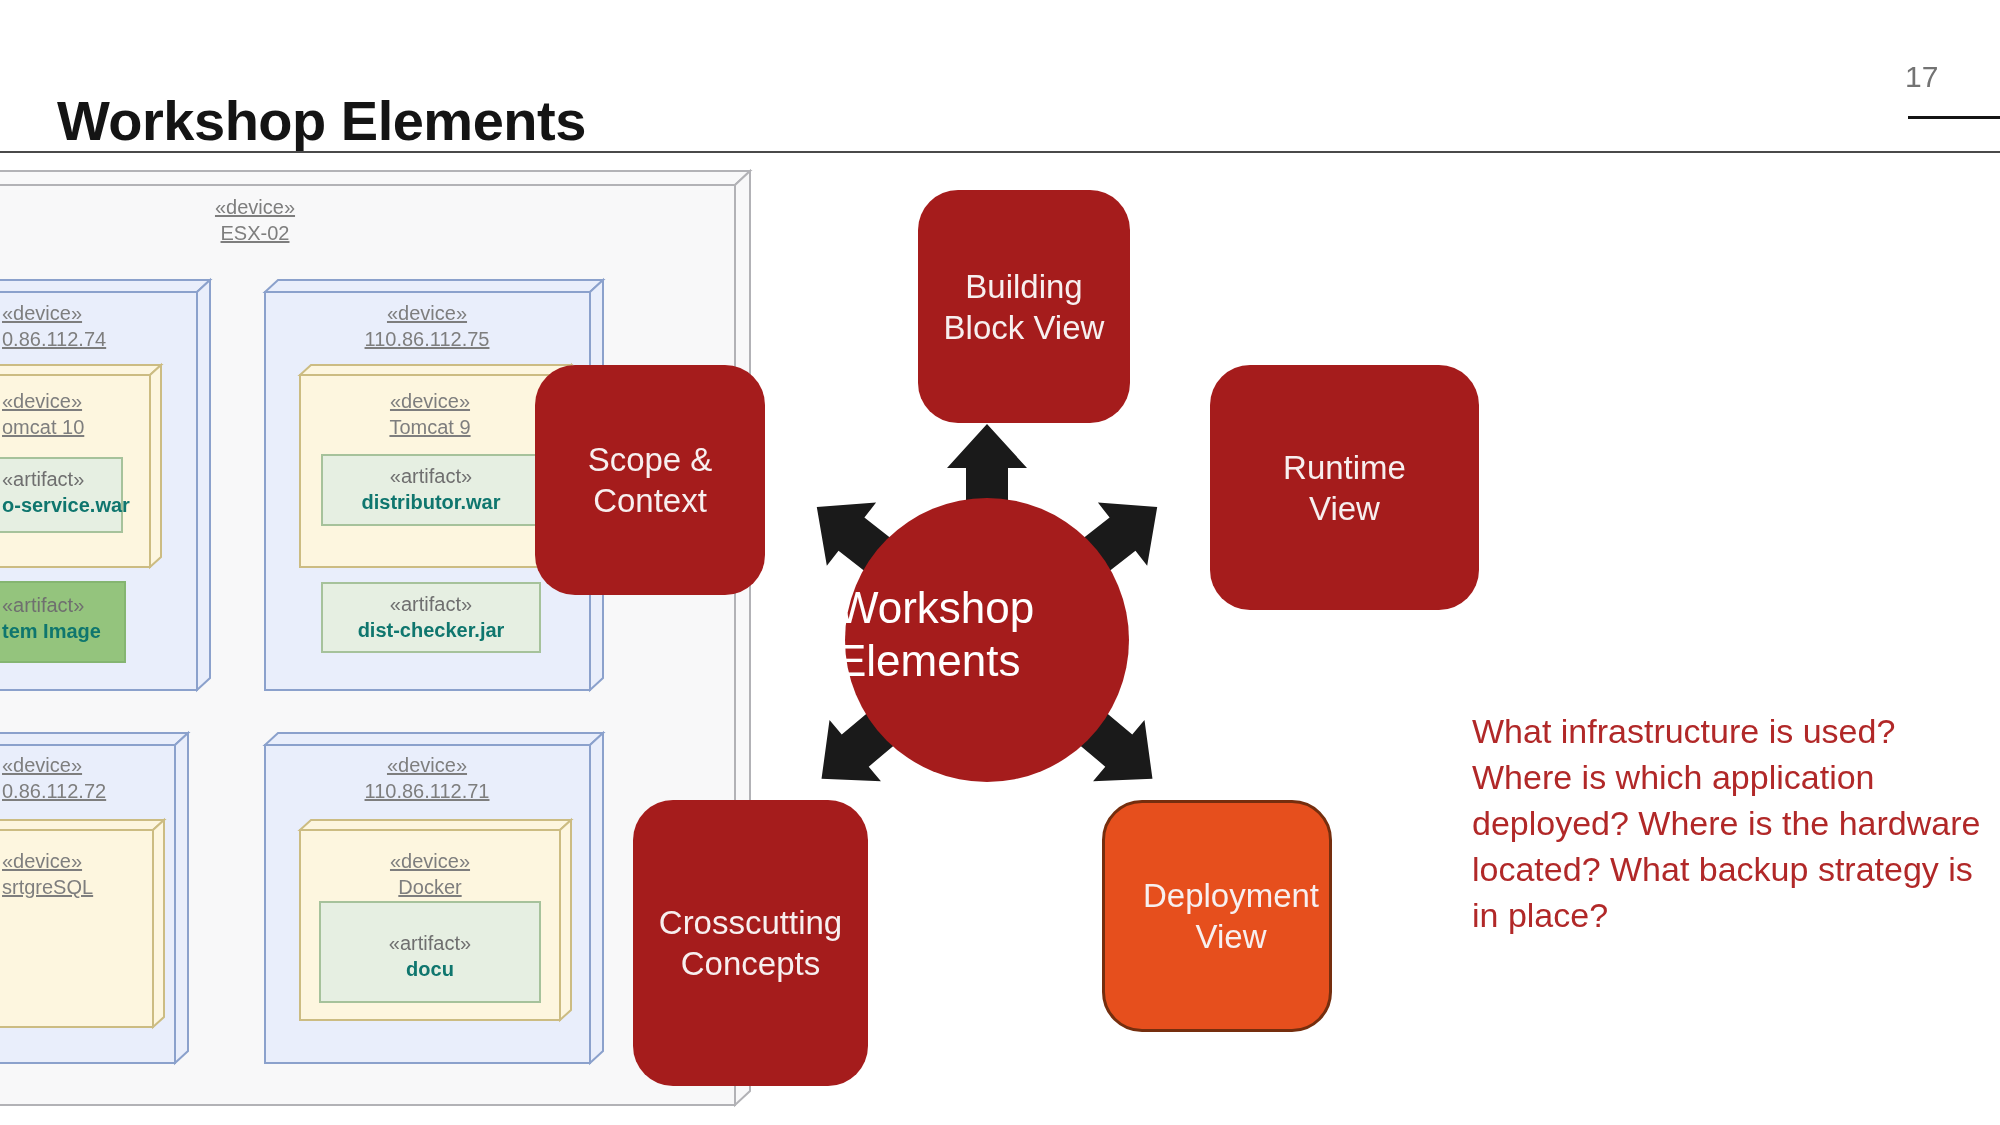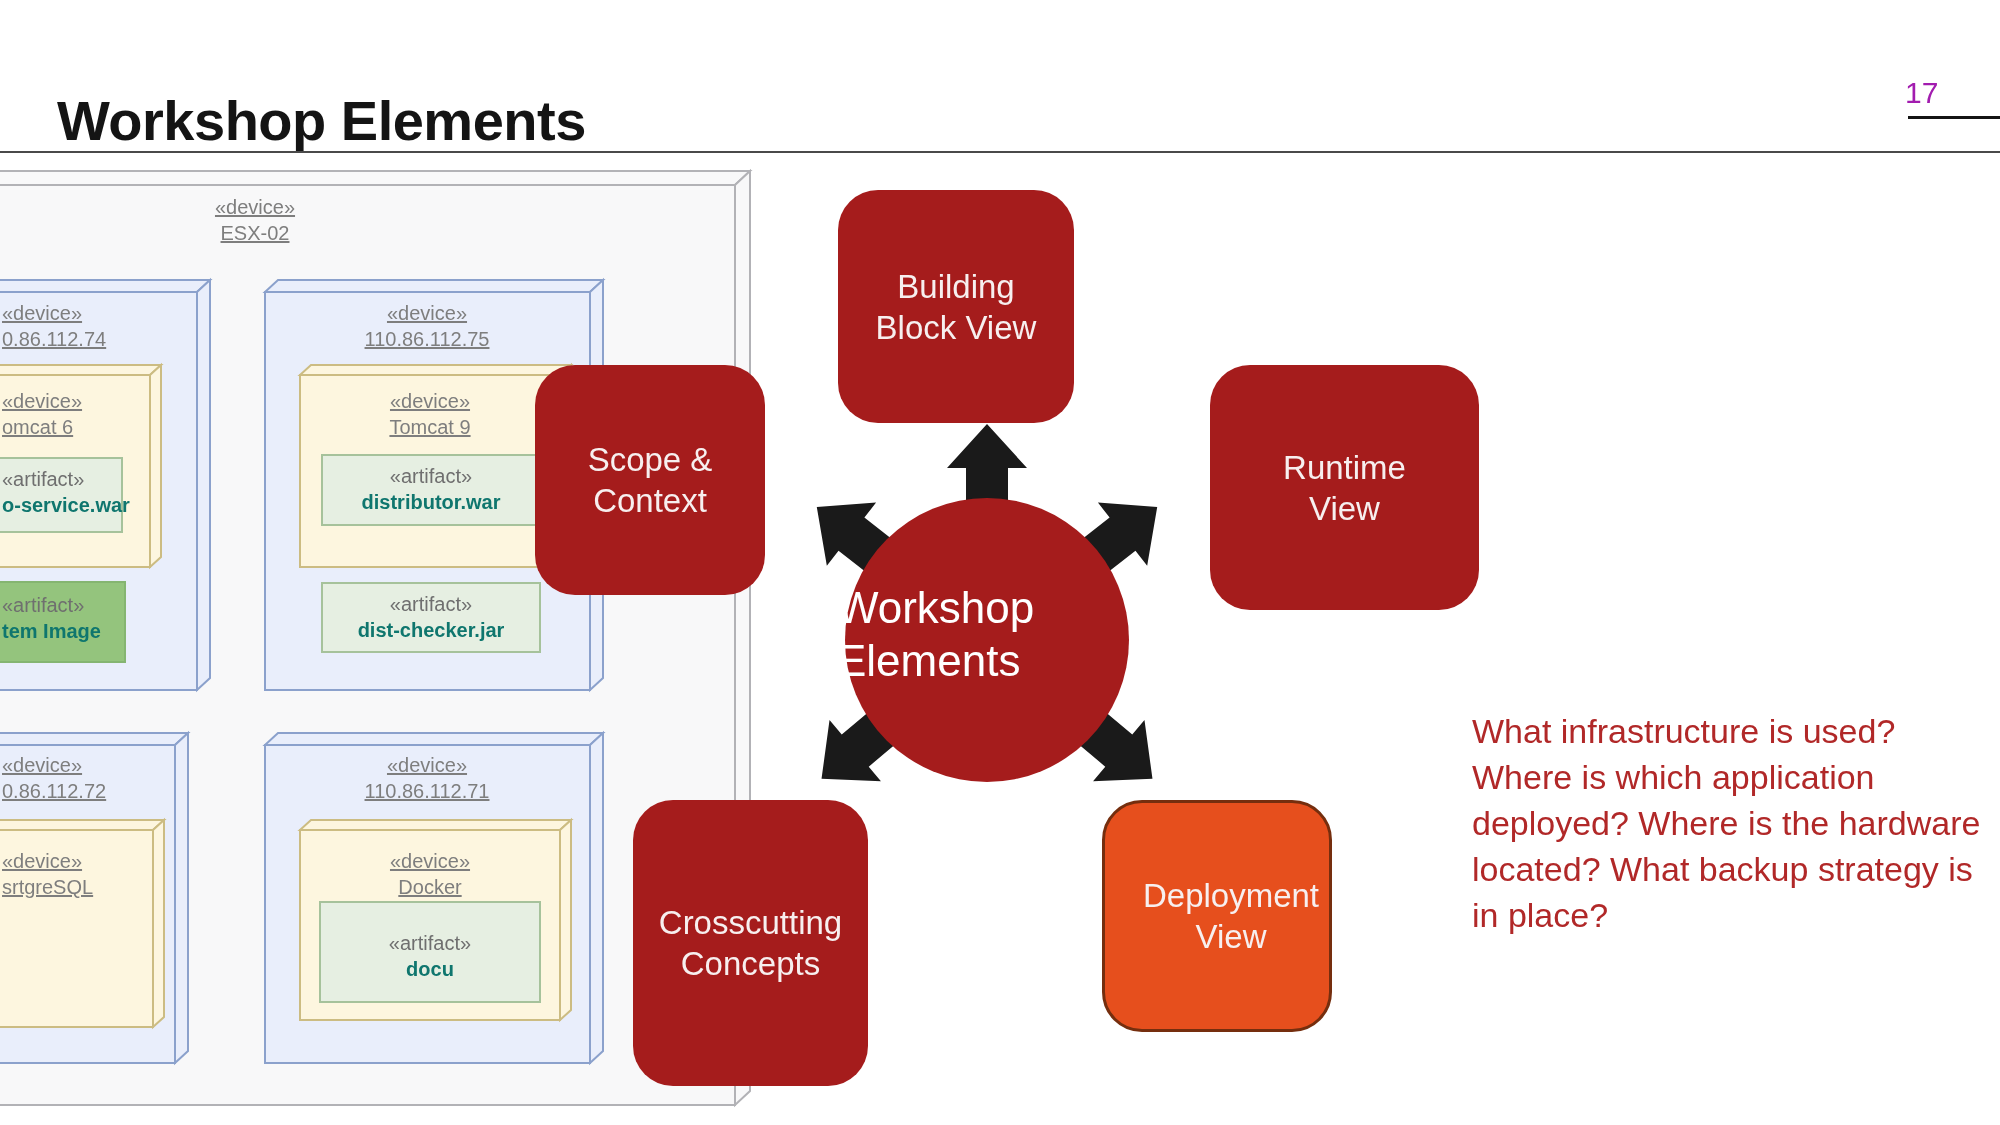--- a/index.html
+++ b/index.html
@@ -2,21 +2,21 @@
 <html><head>
 <meta charset="utf-8">
 <style>
   html,body{margin:0;padding:0;background:#ffffff;}
   .slide{
     position:relative;width:2000px;height:1125px;overflow:hidden;background:#ffffff;
     font-family:"Liberation Sans",sans-serif;
   }
   
   .title{position:absolute;left:57px;top:88px;font-size:56px;font-weight:700;color:#141414;letter-spacing:-0.5px;z-index:4;}
-  .pagenum{position:absolute;left:1905px;top:76px;font-size:30px;color:#a21caf;z-index:4;}
+  .pagenum{position:absolute;left:1905px;top:60px;font-size:30px;color:#737373;z-index:4;}
   .pagenum-line{position:absolute;left:1908px;top:116px;width:92px;height:3px;background:#141414;z-index:4;}
   .header-rule{position:absolute;left:0;top:151px;width:2000px;height:2px;background:#4a4a4a;z-index:4;}
 
   
   .diagram-svg{position:absolute;left:0;top:0;z-index:1;pointer-events:none;}
 
   
   .dlabel{position:absolute;z-index:2;font-size:20px;line-height:26px;text-align:center;white-space:nowrap;}
   .dlabel.centered{transform:translateX(-50%);}
   .dlabel.cut{text-align:left;}
@@ -117,21 +117,21 @@
   <div class="dlabel device cut" style="left:2px;top:300px;">
     <span class="st">«device»</span>
     <span class="nm">0.86.112.74</span>
   </div>
   <div class="dlabel device centered" style="left:427px;top:300px;">
     <span class="st">«device»</span>
     <span class="nm">110.86.112.75</span>
   </div>
   <div class="dlabel device cut" style="left:2px;top:388px;">
     <span class="st">«device»</span>
-    <span class="nm">omcat 6</span>
+    <span class="nm">omcat 10</span>
   </div>
   <div class="dlabel device centered" style="left:430px;top:388px;">
     <span class="st">«device»</span>
     <span class="nm">Tomcat 9</span>
   </div>
   <div class="dlabel artifact cut" style="left:2px;top:466px;">
     <span class="st">«artifact»</span>
     <span class="nm">o-service.war</span>
   </div>
   <div class="dlabel artifact centered" style="left:431px;top:463px;">
@@ -163,21 +163,21 @@
     <span class="nm">Docker</span>
   </div>
   <div class="dlabel artifact centered" style="left:430px;top:930px;">
     <span class="st">«artifact»</span>
     <span class="nm">docu</span>
   </div>
 
   <div class="hub-label">Workshop
 Elements</div>
 
-  <div class="redbox" style="left:838px;top:190px;width:236px;height:233px;">Building
+  <div class="redbox" style="left:918px;top:190px;width:212px;height:233px;">Building
 Block View</div>
   <div class="redbox" style="left:1210px;top:365px;width:269px;height:245px;">Runtime
 View</div>
   <div class="redbox" style="left:535px;top:365px;width:230px;height:230px;">Scope &amp;
 Context</div>
   <div class="redbox" style="left:633px;top:800px;width:235px;height:286px;">Crosscutting
 Concepts</div>
   <div class="redbox orange" style="left:1102px;top:800px;width:230px;height:232px;padding-left:28px;">Deployment
 View</div>
 

